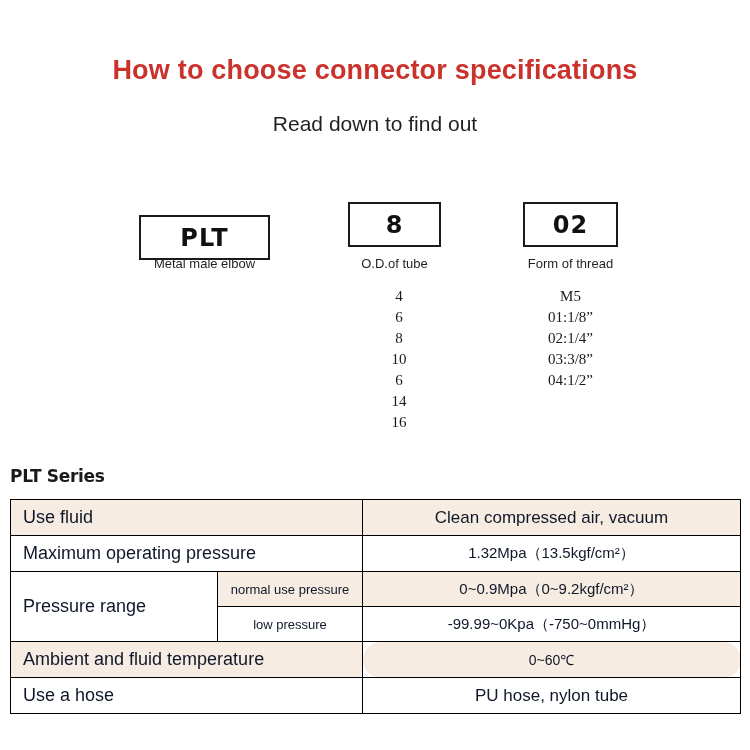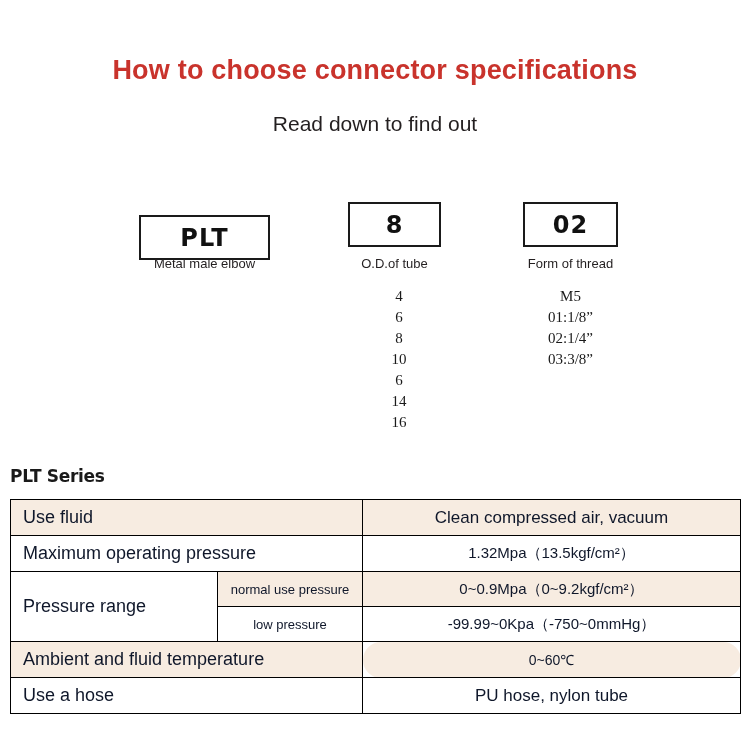--- a/index.html
+++ b/index.html
@@ -161,20 +161,21 @@
   <div>16</div>
 </div>
 
 <div class="code-box" id="box-thr">02</div>
 <div class="box-caption" id="cap-thr">Form of thread</div>
 <div class="opt-list" id="list-thr">
   <div>M5</div>
   <div>01:1/8”</div>
   <div>02:1/4”</div>
   <div>03:3/8”</div>
+  <div>04:1/2”</div>
 </div>
 
 <div class="series-heading">PLT Series</div>
 
 <table class="spec-table">
   <colgroup>
     <col style="width:207px">
     <col style="width:145px">
     <col style="width:378px">
   </colgroup>

